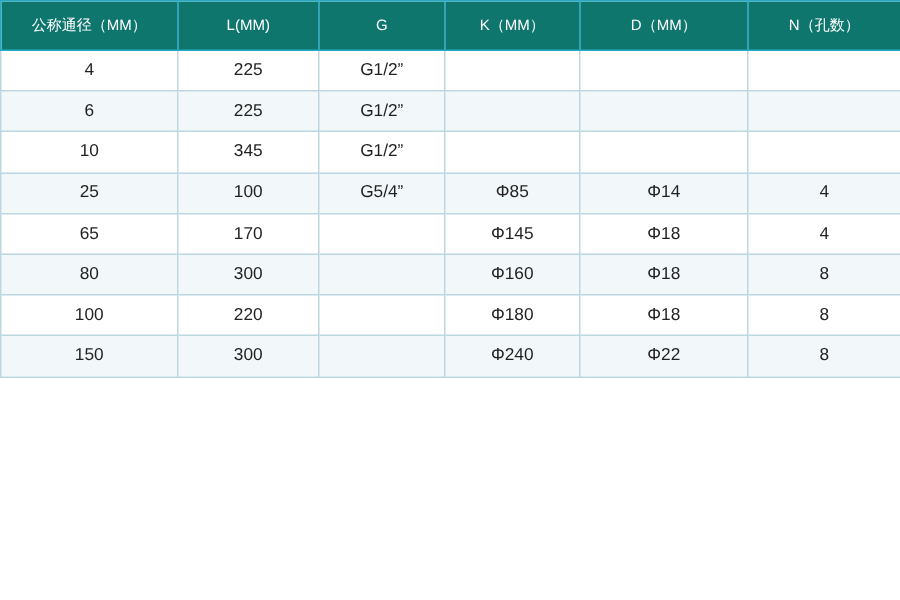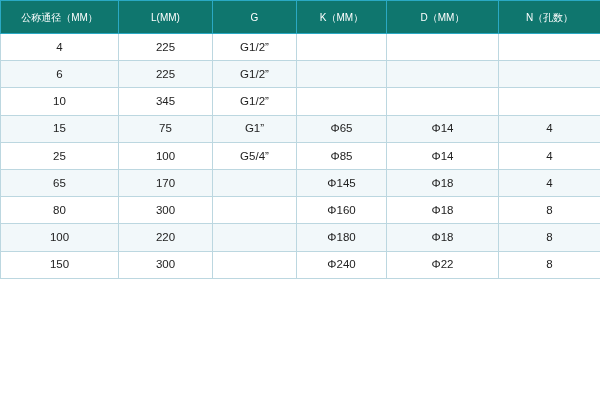--- a/index.html
+++ b/index.html
@@ -91,28 +91,20 @@
     </tr>
     <tr>
       <td>10</td>
       <td>345</td>
       <td>G1/2”</td>
       <td></td>
       <td></td>
       <td></td>
     </tr>
     <tr>
-      <td>15</td>
-      <td>75</td>
-      <td>G1”</td>
-      <td>Φ65</td>
-      <td>Φ14</td>
-      <td>4</td>
-    </tr>
-    <tr>
       <td>25</td>
       <td>100</td>
       <td>G5/4”</td>
       <td>Φ85</td>
       <td>Φ14</td>
       <td>4</td>
     </tr>
     <tr>
       <td>65</td>
       <td>170</td>

